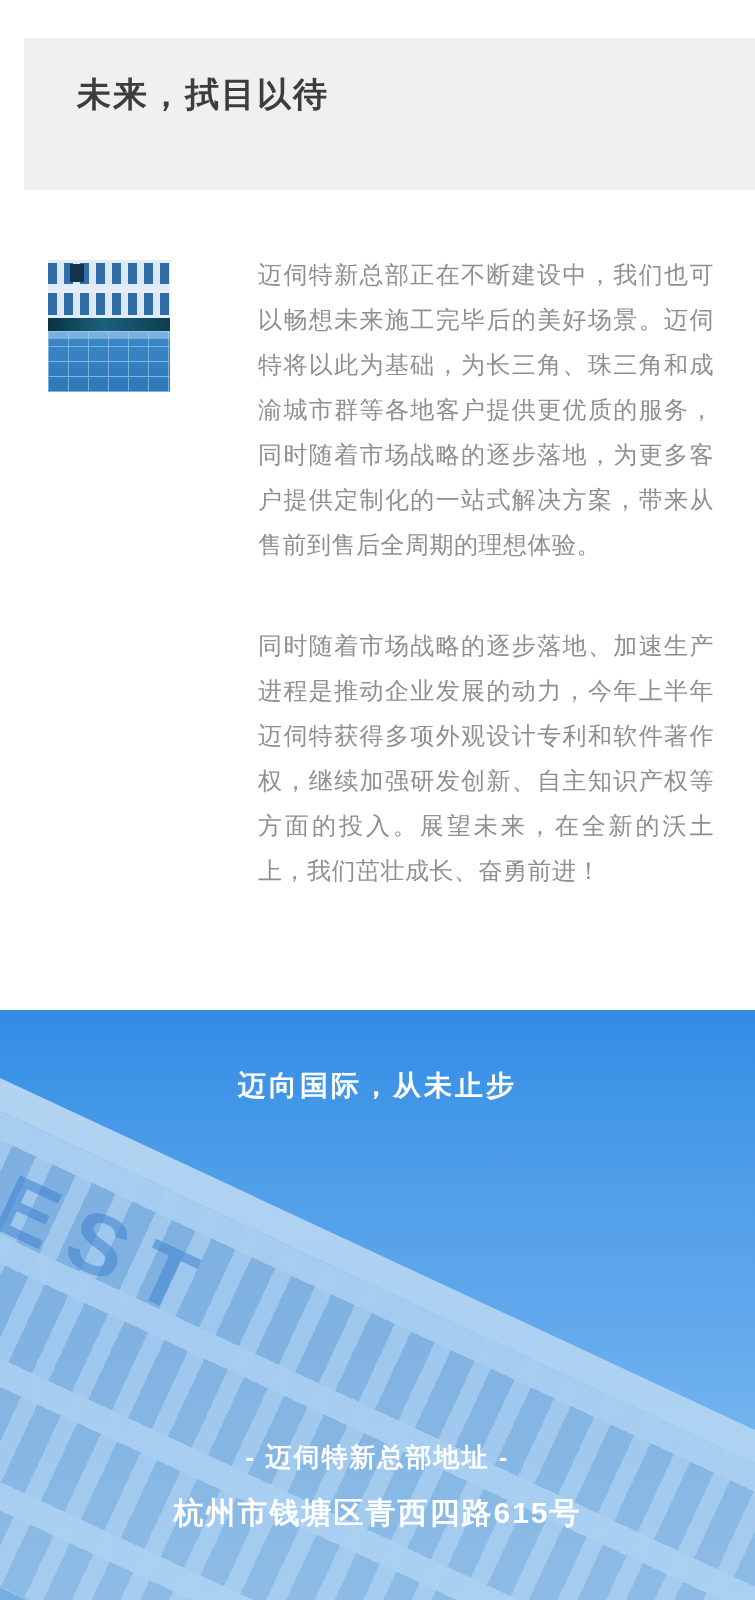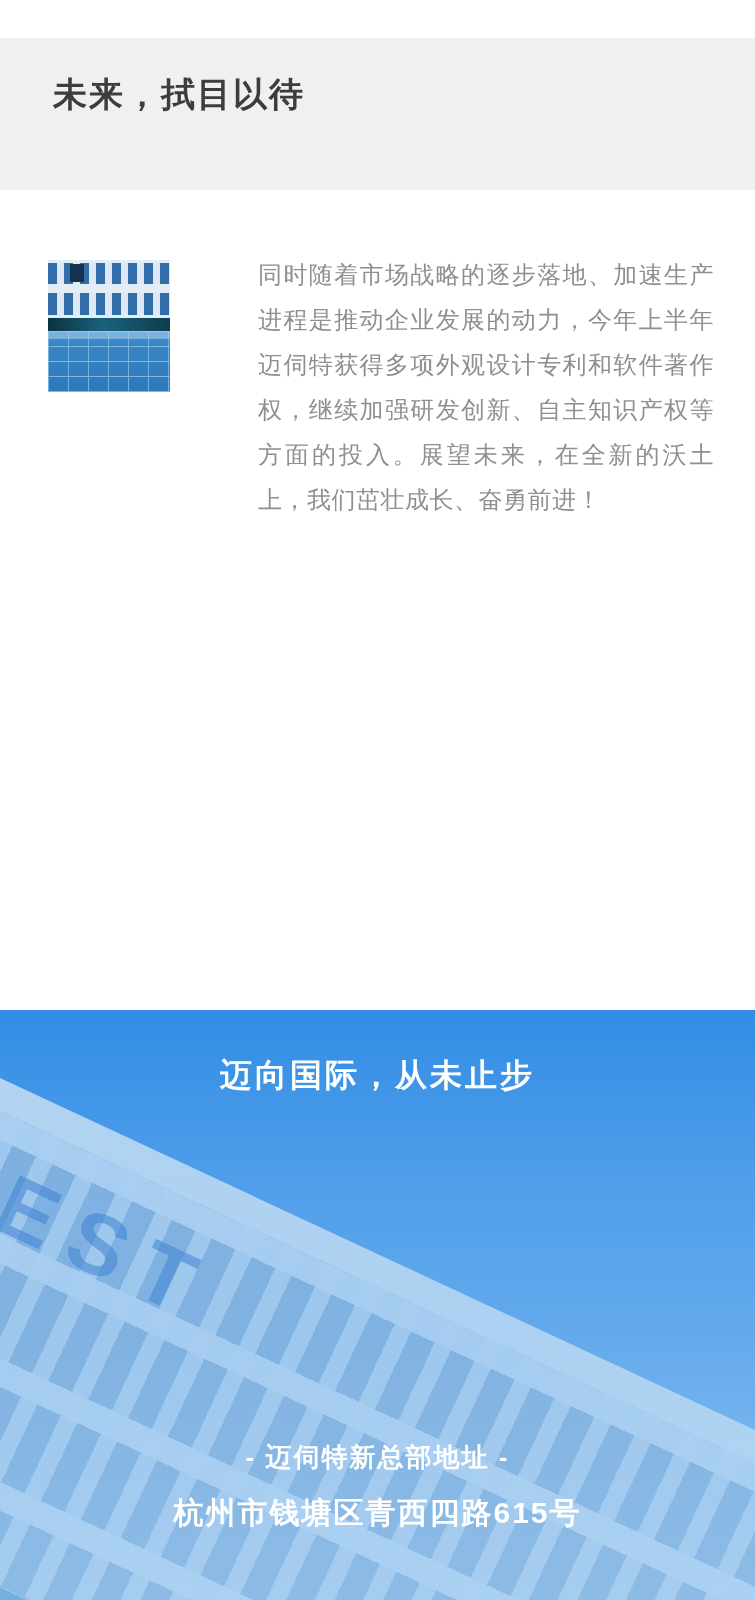--- a/index.html
+++ b/index.html
@@ -8,20 +8,21 @@
     position:relative; width:755px; height:1600px; margin:0 auto;
     background:#ffffff; overflow:hidden;
     font-family:"Liberation Sans","DejaVu Sans",sans-serif;
   }
 
   
   .top-strip { height:38px; background:#ffffff; }
   .hero {
     position:relative; height:152px; background:#eff1f0;
     padding:36px 8px 0 53px;
+    margin-left:24px;
   }
   .hero-title {
     font-size:34px; font-weight:bold; color:#3d3d3d;
     letter-spacing:2px; line-height:40px;
   }
   .hero-subtitle {
     font-size:28px; font-weight:400; color:#4a4a4a;
     letter-spacing:0.5px; line-height:34px; margin-top:10px;
   }
 
@@ -91,22 +92,22 @@
     background:
       repeating-linear-gradient(90deg, rgba(150,200,235,0.8) 0 2px, rgba(150,200,235,0) 2px 46px),
       repeating-linear-gradient(180deg, rgba(150,200,235,0.8) 0 2px, rgba(150,200,235,0) 2px 34px),
       linear-gradient(180deg, #5e9fd6, #4a8fcc);
   }
   .banner-tint {
     position:absolute; inset:0;
     background:linear-gradient(180deg, rgba(90,160,230,0.15) 0%, rgba(120,180,235,0.30) 55%, rgba(150,200,240,0.40) 100%);
   }
   .banner-title {
-    position:absolute; top:41px; left:0; width:100%;
-    text-align:center; font-size:32px; font-weight:bold; color:#ffffff;
+    position:absolute; top:52px; left:0; width:100%;
+    text-align:center; font-size:28px; font-weight:bold; color:#ffffff;
     letter-spacing:3px; line-height:48px;
   }
   .banner-address {
     position:absolute; top:432px; left:0; width:100%;
     display:flex; flex-direction:column; align-items:center; gap:24px;
   }
   .address-label {
     font-size:26px; font-weight:bold; color:#ffffff;
     letter-spacing:2px; line-height:30px;
   }
@@ -126,20 +127,21 @@
     <h1 class="hero-title">未来，拭目以待</h1>
   </section>
 
   <section class="article">
     <div class="thumb">
       <div class="thumb-upper"></div>
       <div class="thumb-band"></div>
       <div class="thumb-lower"></div>
     </div>
     <div class="article-text">
+      <p>迈伺特新总部正在不断建设中，我们也可以畅想未来施工完毕后的美好场景。迈伺特将以此为基础，为长三角、珠三角和成渝城市群等各地客户提供更优质的服务，同时随着市场战略的逐步落地，为更多客户提供定制化的一站式解决方案，带来从售前到售后全周期的理想体验。</p>
       <p>同时随着市场战略的逐步落地、加速生产进程是推动企业发展的动力，今年上半年迈伺特获得多项外观设计专利和软件著作权，继续加强研发创新、自主知识产权等方面的投入。展望未来，在全新的沃土上，我们茁壮成长、奋勇前进！</p>
     </div>
   </section>
 
   <section class="banner">
     <div class="building">
       <div class="building-sign">MEST</div>
       <div class="glass-corner"></div>
     </div>
     <div class="banner-tint"></div>

